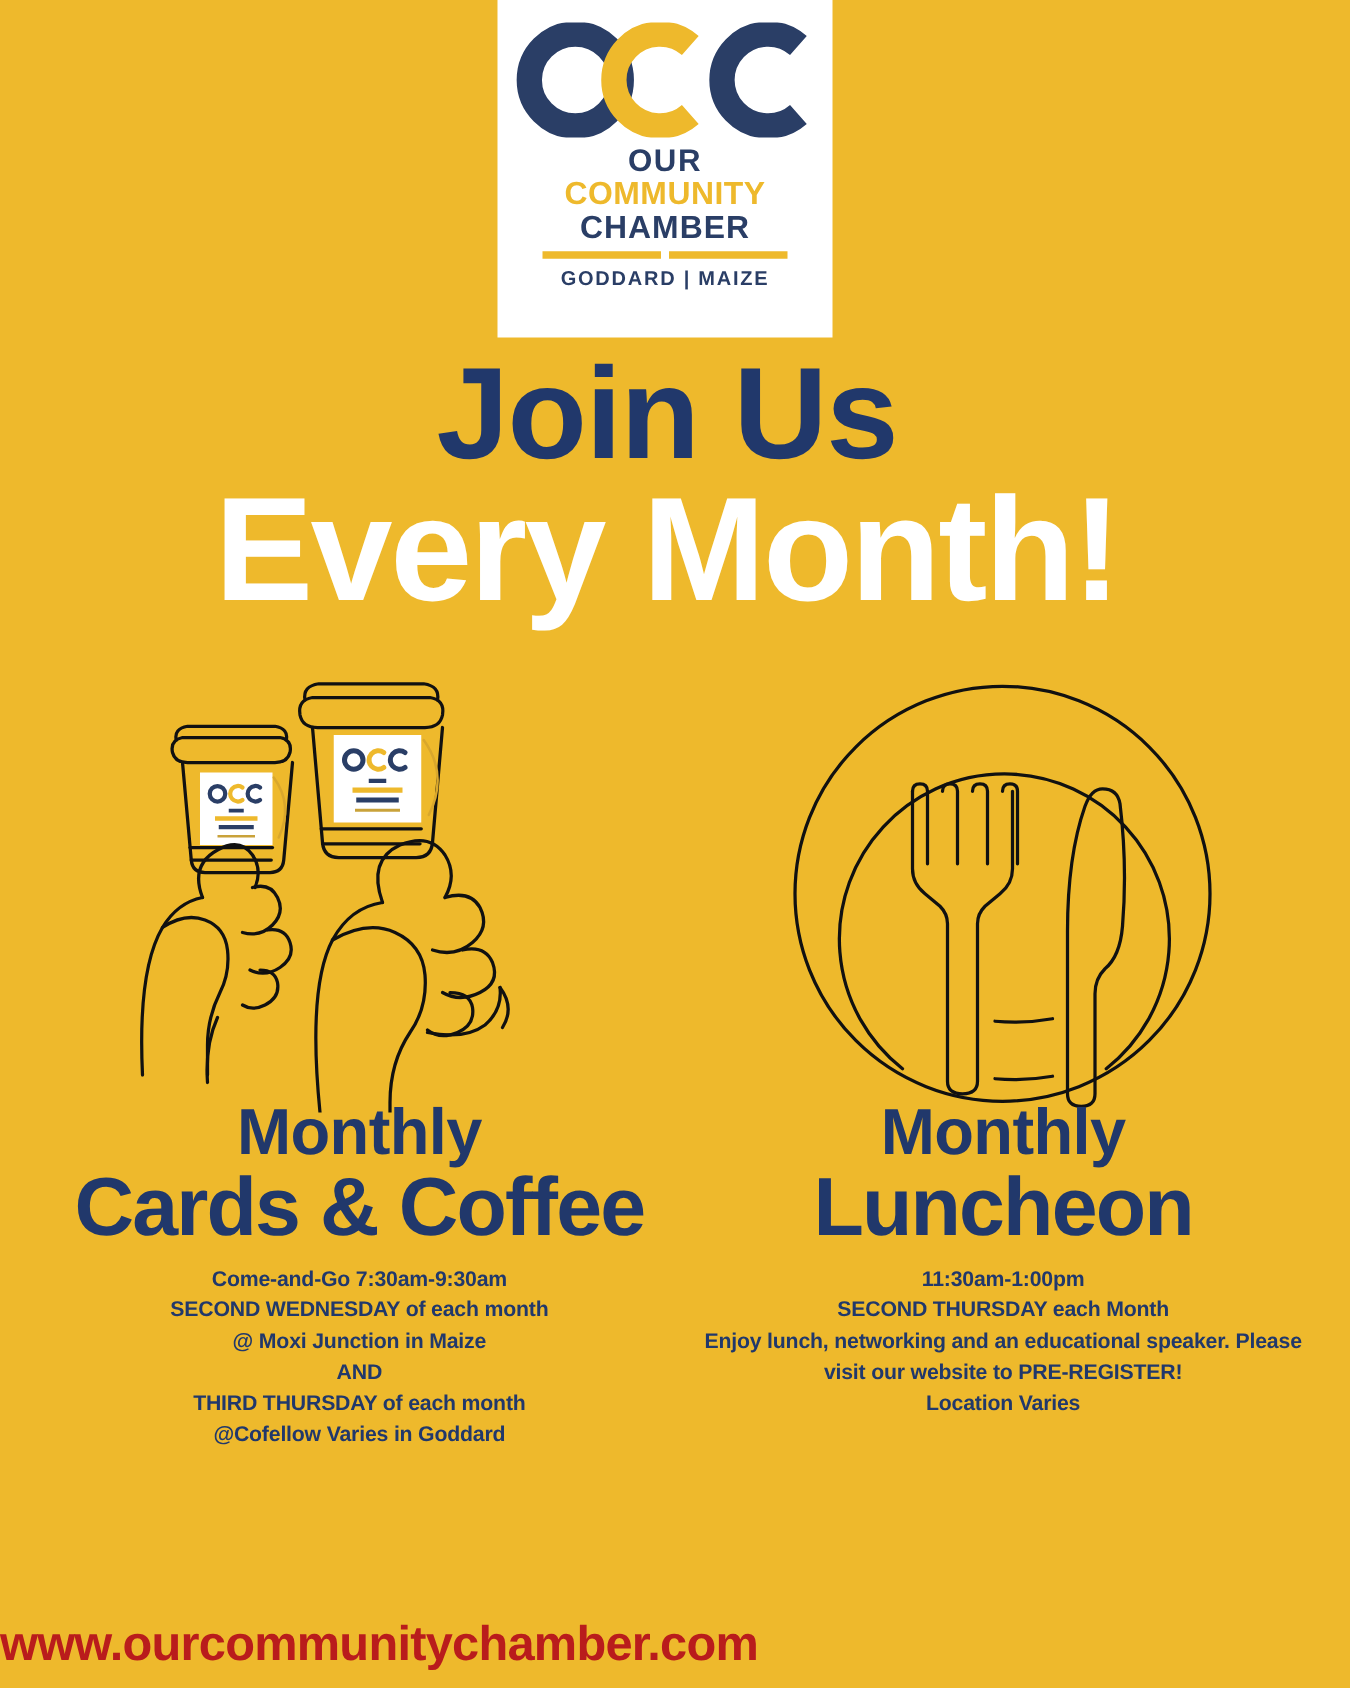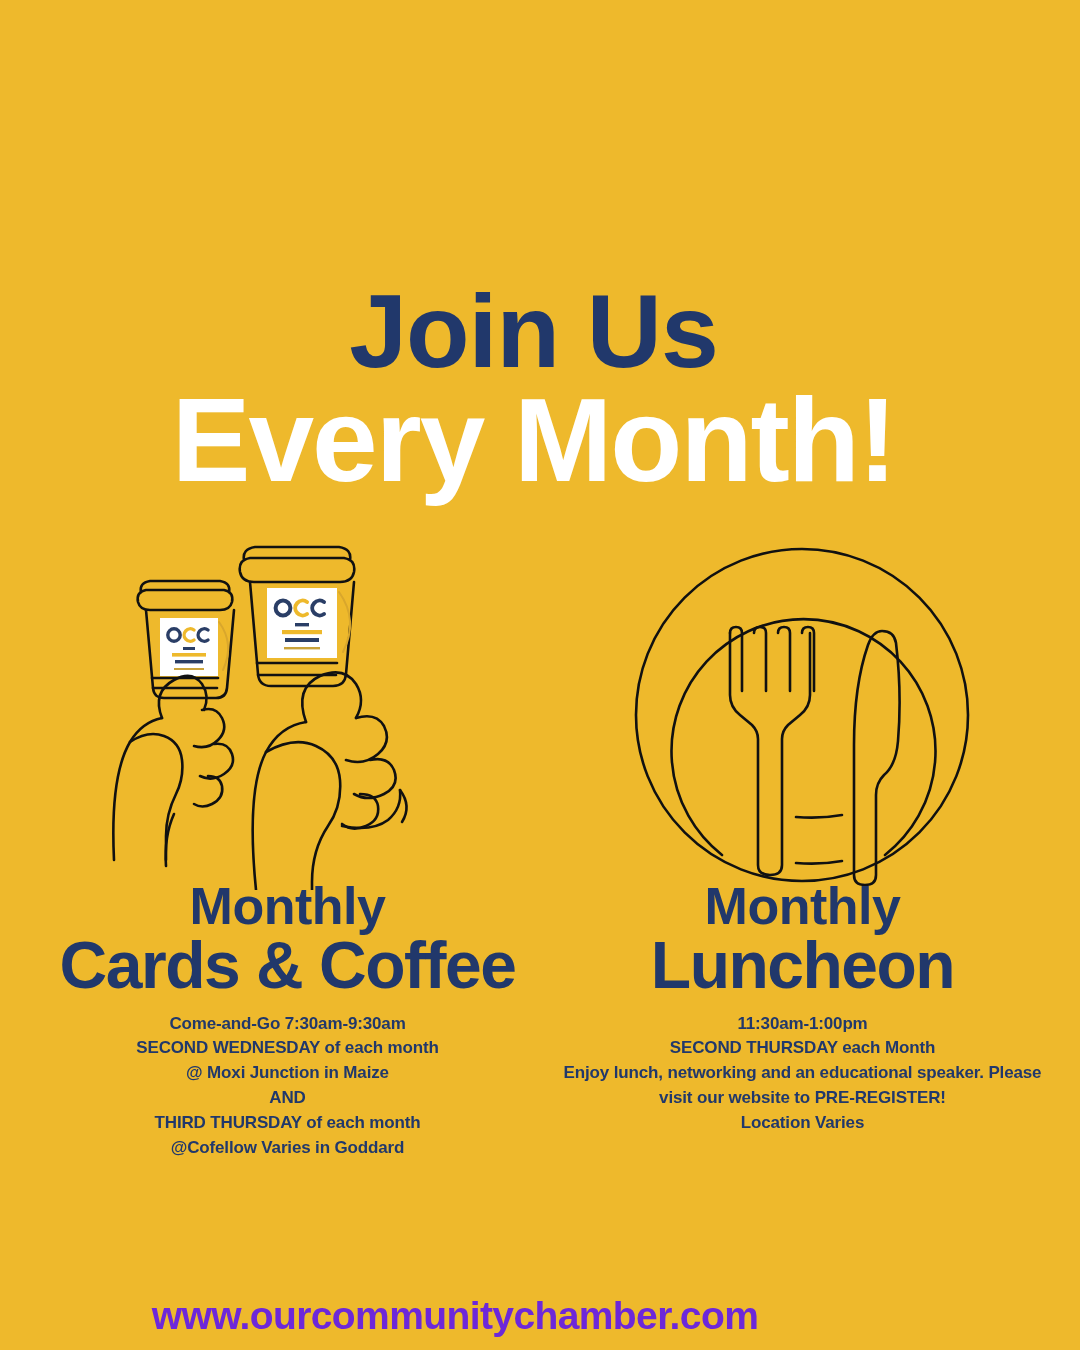--- a/index.html
+++ b/index.html
@@ -161,32 +161,49 @@
   }
   .details div { white-space: nowrap; }
   .col-right .details div { white-space: normal; }
 
   
   .footer {
     position: absolute;
     left: 0;
     top: 1294px;
     width: 910px;
-    text-align: center;
+    text-align: left;
     font-size: 39px;
     font-weight: bold;
-    color: #6d28d9;
+    color: #b91c1c;
     letter-spacing: -0.6px;
   }
 </style>
 </head>
 <body>
 
 <div class="poster">
 
+  <div class="logo-box">
+    <svg class="logo-mark" viewBox="0 0 260 100">
+
+      <circle cx="52" cy="50" r="40" fill="none" stroke="#2A3E66" stroke-width="22"></circle>
+
+      <path d="M 152 20 A 40 40 0 1 0 152 80" fill="none" stroke="#EEB92C" stroke-width="22" stroke-linecap="butt"></path>
+
+      <path d="M 246 20 A 40 40 0 1 0 246 80" fill="none" stroke="#2A3E66" stroke-width="22" stroke-linecap="butt"></path>
+    </svg>
+    <div class="logo-words">
+      <span class="lw-our">OUR</span>
+      <span class="lw-community">COMMUNITY</span>
+      <span class="lw-chamber">CHAMBER</span>
+      <div class="logo-rule"></div>
+      <span class="lw-cities">GODDARD  |  MAIZE</span>
+    </div>
+  </div>
 
   <div class="headline">
     <span class="h-join">Join Us</span>
     <span class="h-every">Every Month!</span>
   </div>
 
   <svg class="art-coffee" viewBox="0 0 400 360">
     <g fill="none" stroke="#111111" stroke-width="2.6" stroke-linejoin="round" stroke-linecap="round">
 
       <path d="M28 72 q-2 -10 8 -12 h78 q10 2 8 12 q-2 8 -12 8 h-70 q-10 0 -12 -8 z"></path>

